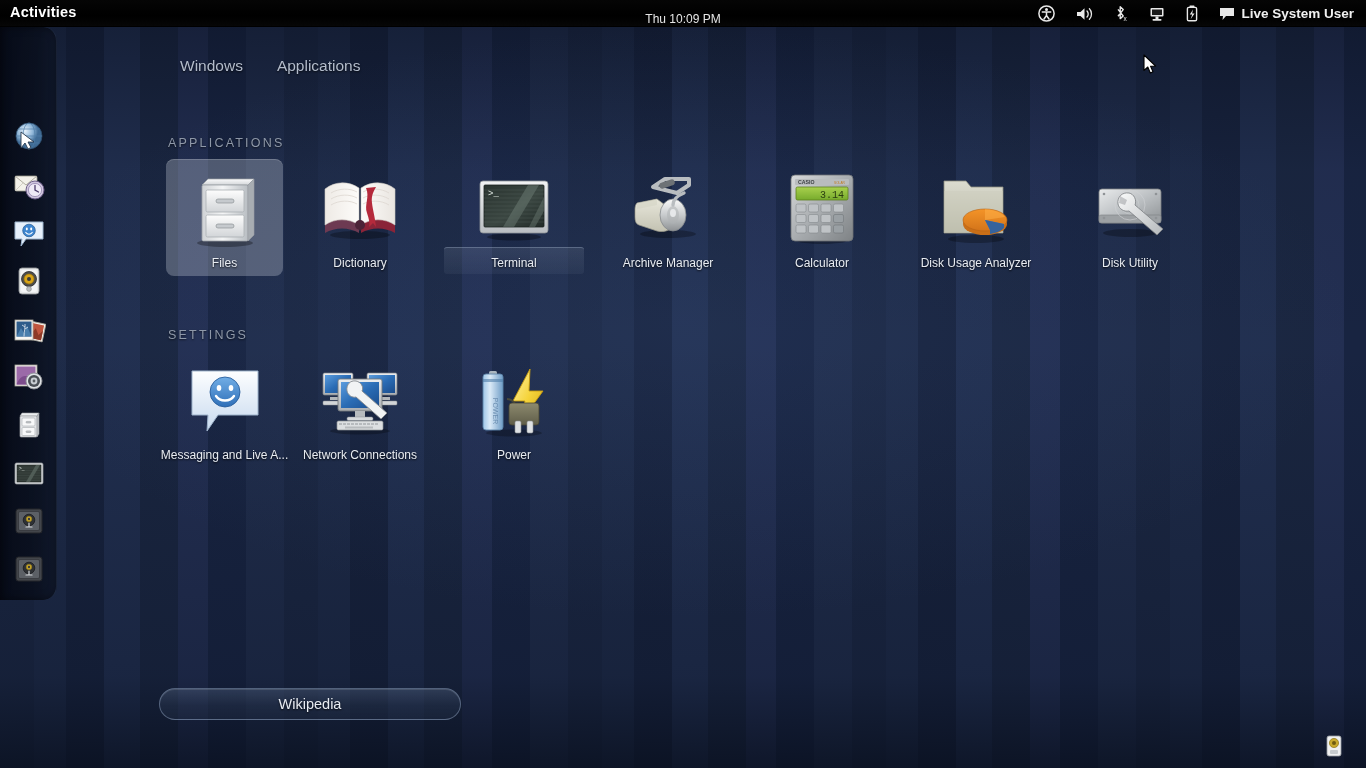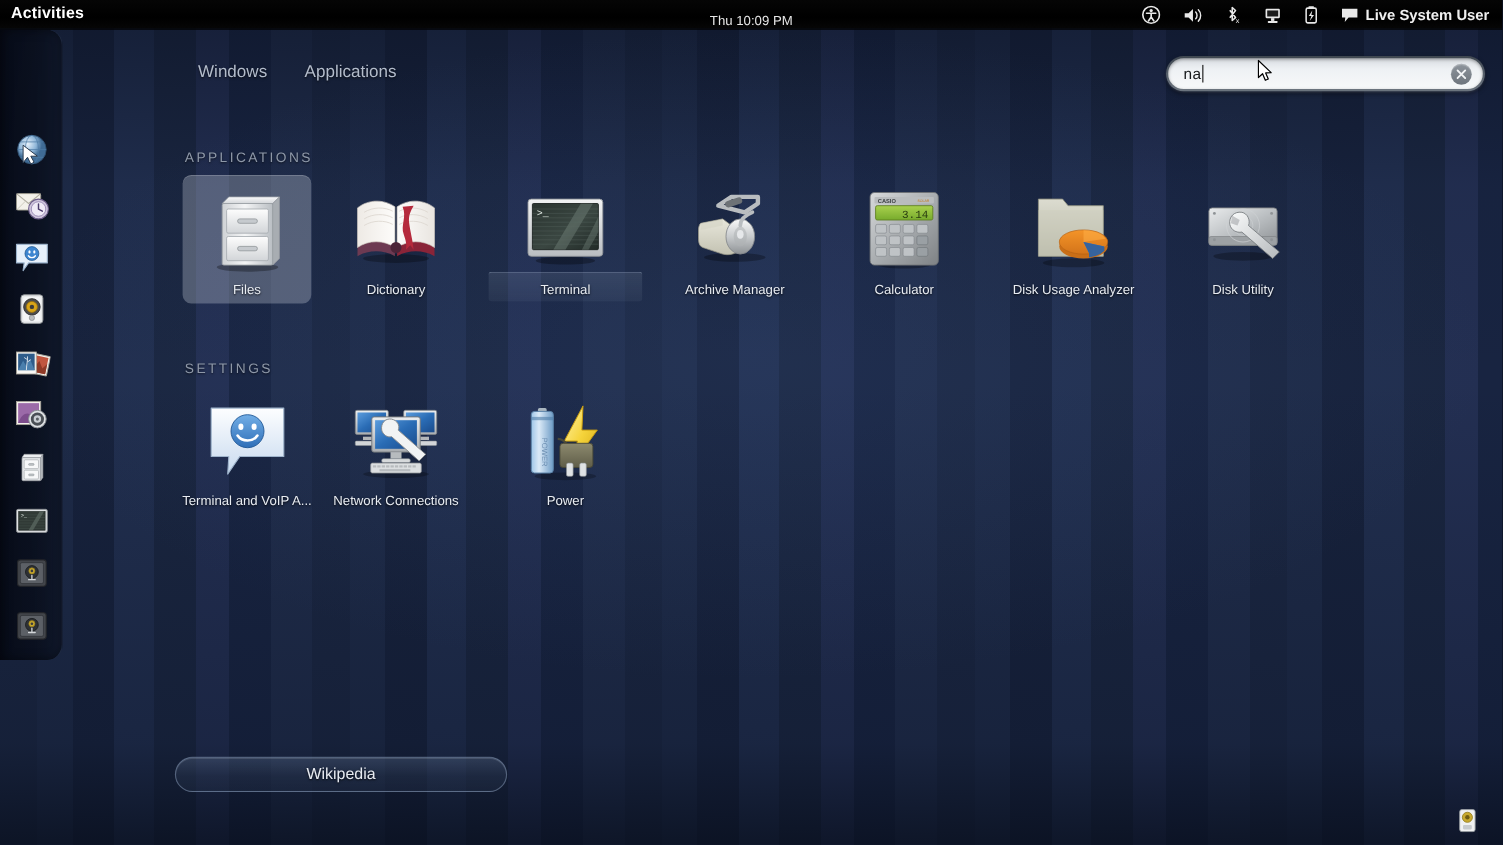--- a/index.html
+++ b/index.html
@@ -165,33 +165,20 @@
 
   <div class="wallpaper"></div>
 
   <div class="overview">
 
     <div class="view-tabs">
       <div class="view-tab">Windows</div>
       <div class="view-tab">Applications</div>
     </div>
 
-    <div class="search-entry">
-      <div class="search-inner">
-        <div class="search-text">
-          <span>na</span>
-            <span class="caret"></span>
-        </div>
-        <div class="clear-btn">
-          <svg width="9" height="9" viewBox="0 0 9 9">
-              <path d="M1,1 L8,8 M8,1 L1,8" stroke="#f2f4f6" stroke-width="1.8" stroke-linecap="round"></path>
-            </svg>
-        </div>
-      </div>
-    </div>
 
     <div class="section-title" style="left:168px; top:109px;">APPLICATIONS</div>
 
     <div class="grid" style="left:166px; top:132px;">
 
       <div class="res-item selected" style="width:117px;">
         <div class="res-icon">
           <svg viewBox="0 0 82 82" width="82" height="82">
             <defs>
               <linearGradient id="cabBody" x1="0" y1="0" x2="1" y2="0">
@@ -436,21 +423,21 @@
                   <stop offset="1" stop-color="#2f6fb8"></stop>
                 </linearGradient>
             </defs>
             <path d="M8,12 L74,12 L74,56 L34,56 L23,72 L24,56 L8,56 Z" fill="url(#bub)" stroke="#9fb4cc" stroke-width="1" stroke-linejoin="round" rx="4"></path>
             <circle cx="41" cy="33" r="15" fill="url(#smi)" stroke="#1f5695" stroke-width="0.8"></circle>
             <ellipse cx="35" cy="29" rx="2.3" ry="3" fill="#fff"></ellipse>
             <ellipse cx="47" cy="29" rx="2.3" ry="3" fill="#fff"></ellipse>
             <path d="M32,37 C36,43 46,43 50,37" stroke="#fff" stroke-width="2.4" fill="none" stroke-linecap="round"></path>
           </svg>
         </div>
-        <div class="res-label">Terminal and VoIP A...</div>
+        <div class="res-label">Messaging and Live A...</div>
       </div>
 
       <div class="res-item">
         <div class="res-icon">
           <svg viewBox="0 0 82 82" width="82" height="82">
             <defs>
               <linearGradient id="scr" x1="0" y1="0" x2="1" y2="1">
                   <stop offset="0" stop-color="#5b9cdd"></stop>
                   <stop offset="0.5" stop-color="#2a6cb5"></stop>
                   <stop offset="1" stop-color="#1b4c8c"></stop>

